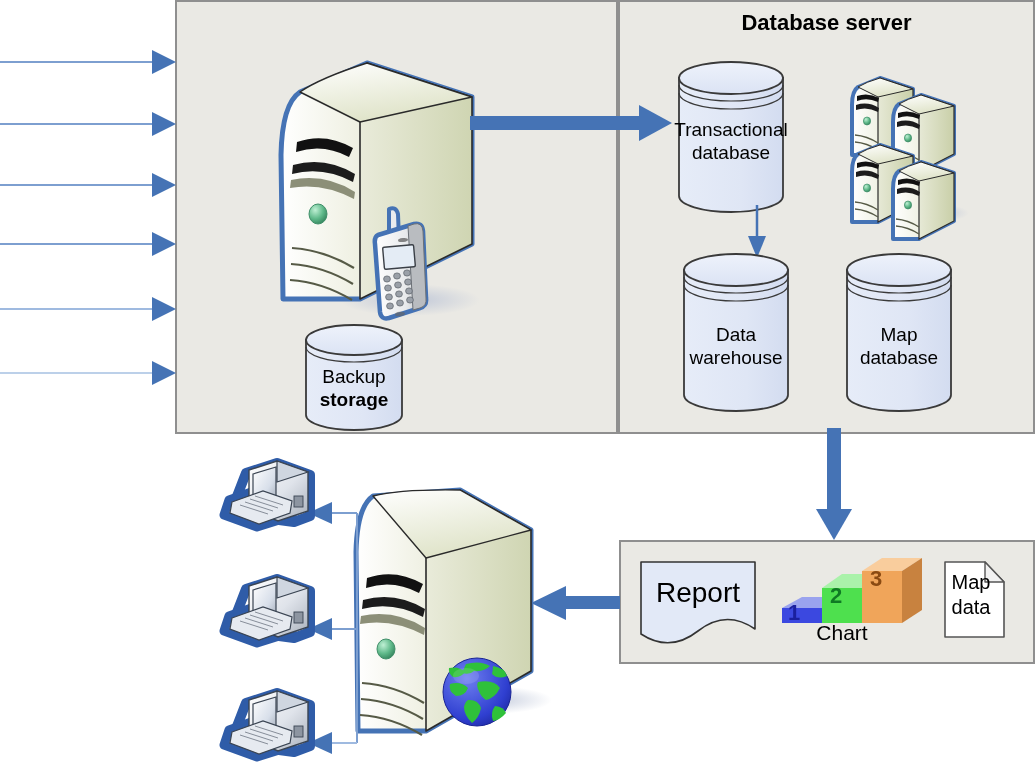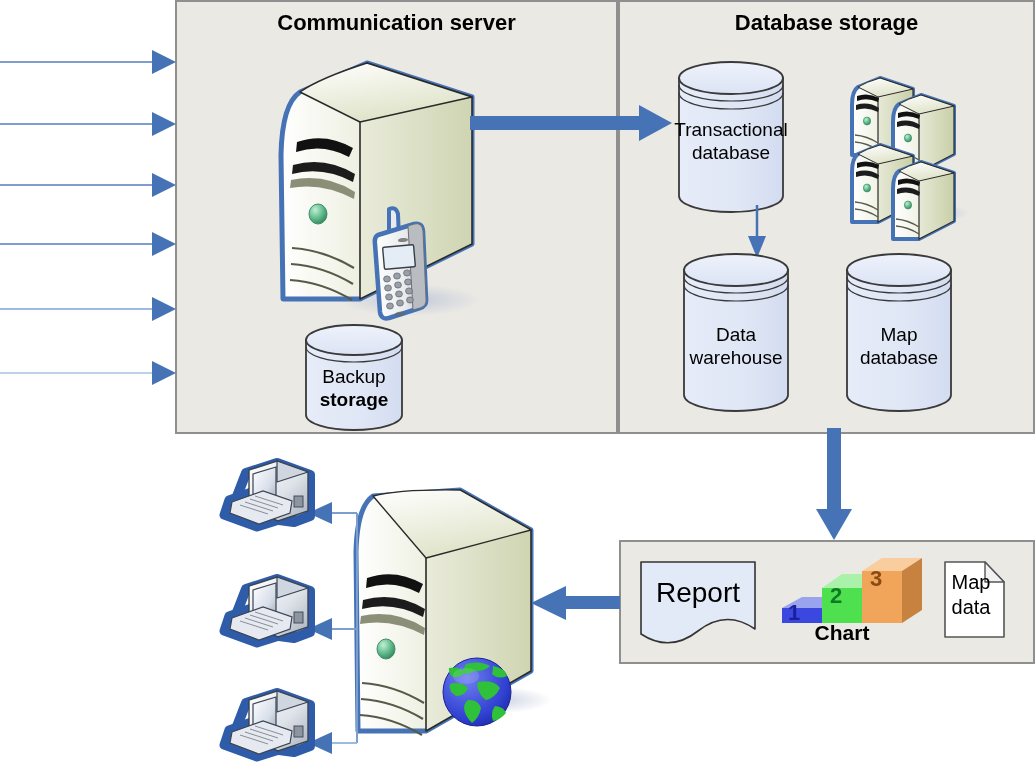--- a/index.html
+++ b/index.html
@@ -370,39 +370,38 @@
     <path d="M232 732 l31 -11 l29 10 l-2 12 l-31 11 l-29 -11 Z" fill="#e6eaf0" stroke="#3a4452" stroke-width="1.2"></path>
     <g stroke="#6d7582" stroke-width="0.8">
       <line x1="240" y1="735" x2="268" y2="744"></line>
           <line x1="245" y1="732" x2="273" y2="741"></line>
       <line x1="250" y1="729" x2="278" y2="738"></line>
           <line x1="255" y1="726" x2="283" y2="735"></line>
     </g>
   </g>
 </svg>
 
-<div class="lbl panel-title" style="left:176px;top:10px;width:441px;">Communication server</div>
-
-<div class="lbl panel-title" style="left:619px;top:10px;width:415px;">Database storage</div>
+
+<div class="lbl panel-title" style="left:619px;top:10px;width:415px;">Database server</div>
 
 <div class="lbl cyl-lbl" style="left:296px;top:366px;width:116px;">Backup</div>
 <div class="lbl cyl-lbl" style="left:296px;top:389px;width:116px;font-weight:bold;">storage</div>
 
 <div class="lbl cyl-lbl" style="left:661px;top:119px;width:140px;">Transactional</div>
 <div class="lbl cyl-lbl" style="left:661px;top:142px;width:140px;">database</div>
 
 <div class="lbl cyl-lbl" style="left:666px;top:324px;width:140px;">Data</div>
 <div class="lbl cyl-lbl" style="left:666px;top:347px;width:140px;">warehouse</div>
 
 <div class="lbl cyl-lbl" style="left:829px;top:324px;width:140px;">Map</div>
 <div class="lbl cyl-lbl" style="left:829px;top:347px;width:140px;">database</div>
 
 <div class="lbl doc-lbl" style="left:646px;top:577px;width:104px;">Report</div>
 
-<div class="lbl chart-lbl" style="left:787px;top:621px;width:110px;font-weight:bold;">Chart</div>
+<div class="lbl chart-lbl" style="left:787px;top:621px;width:110px;">Chart</div>
 
 <div class="lbl mapdata-lbl" style="left:943px;top:571px;width:56px;">Map</div>
 <div class="lbl mapdata-lbl" style="left:943px;top:596px;width:56px;">data</div>
 
 
 <div class="lbl" style="left:784px;top:600px;width:20px;font-size:22px;font-weight:bold;color:#1a1f9e;">1</div>
 <div class="lbl" style="left:826px;top:583px;width:20px;font-size:22px;font-weight:bold;color:#0f7a24;">2</div>
 <div class="lbl" style="left:866px;top:566px;width:20px;font-size:22px;font-weight:bold;color:#8a4a12;">3</div>
 
 </div>

